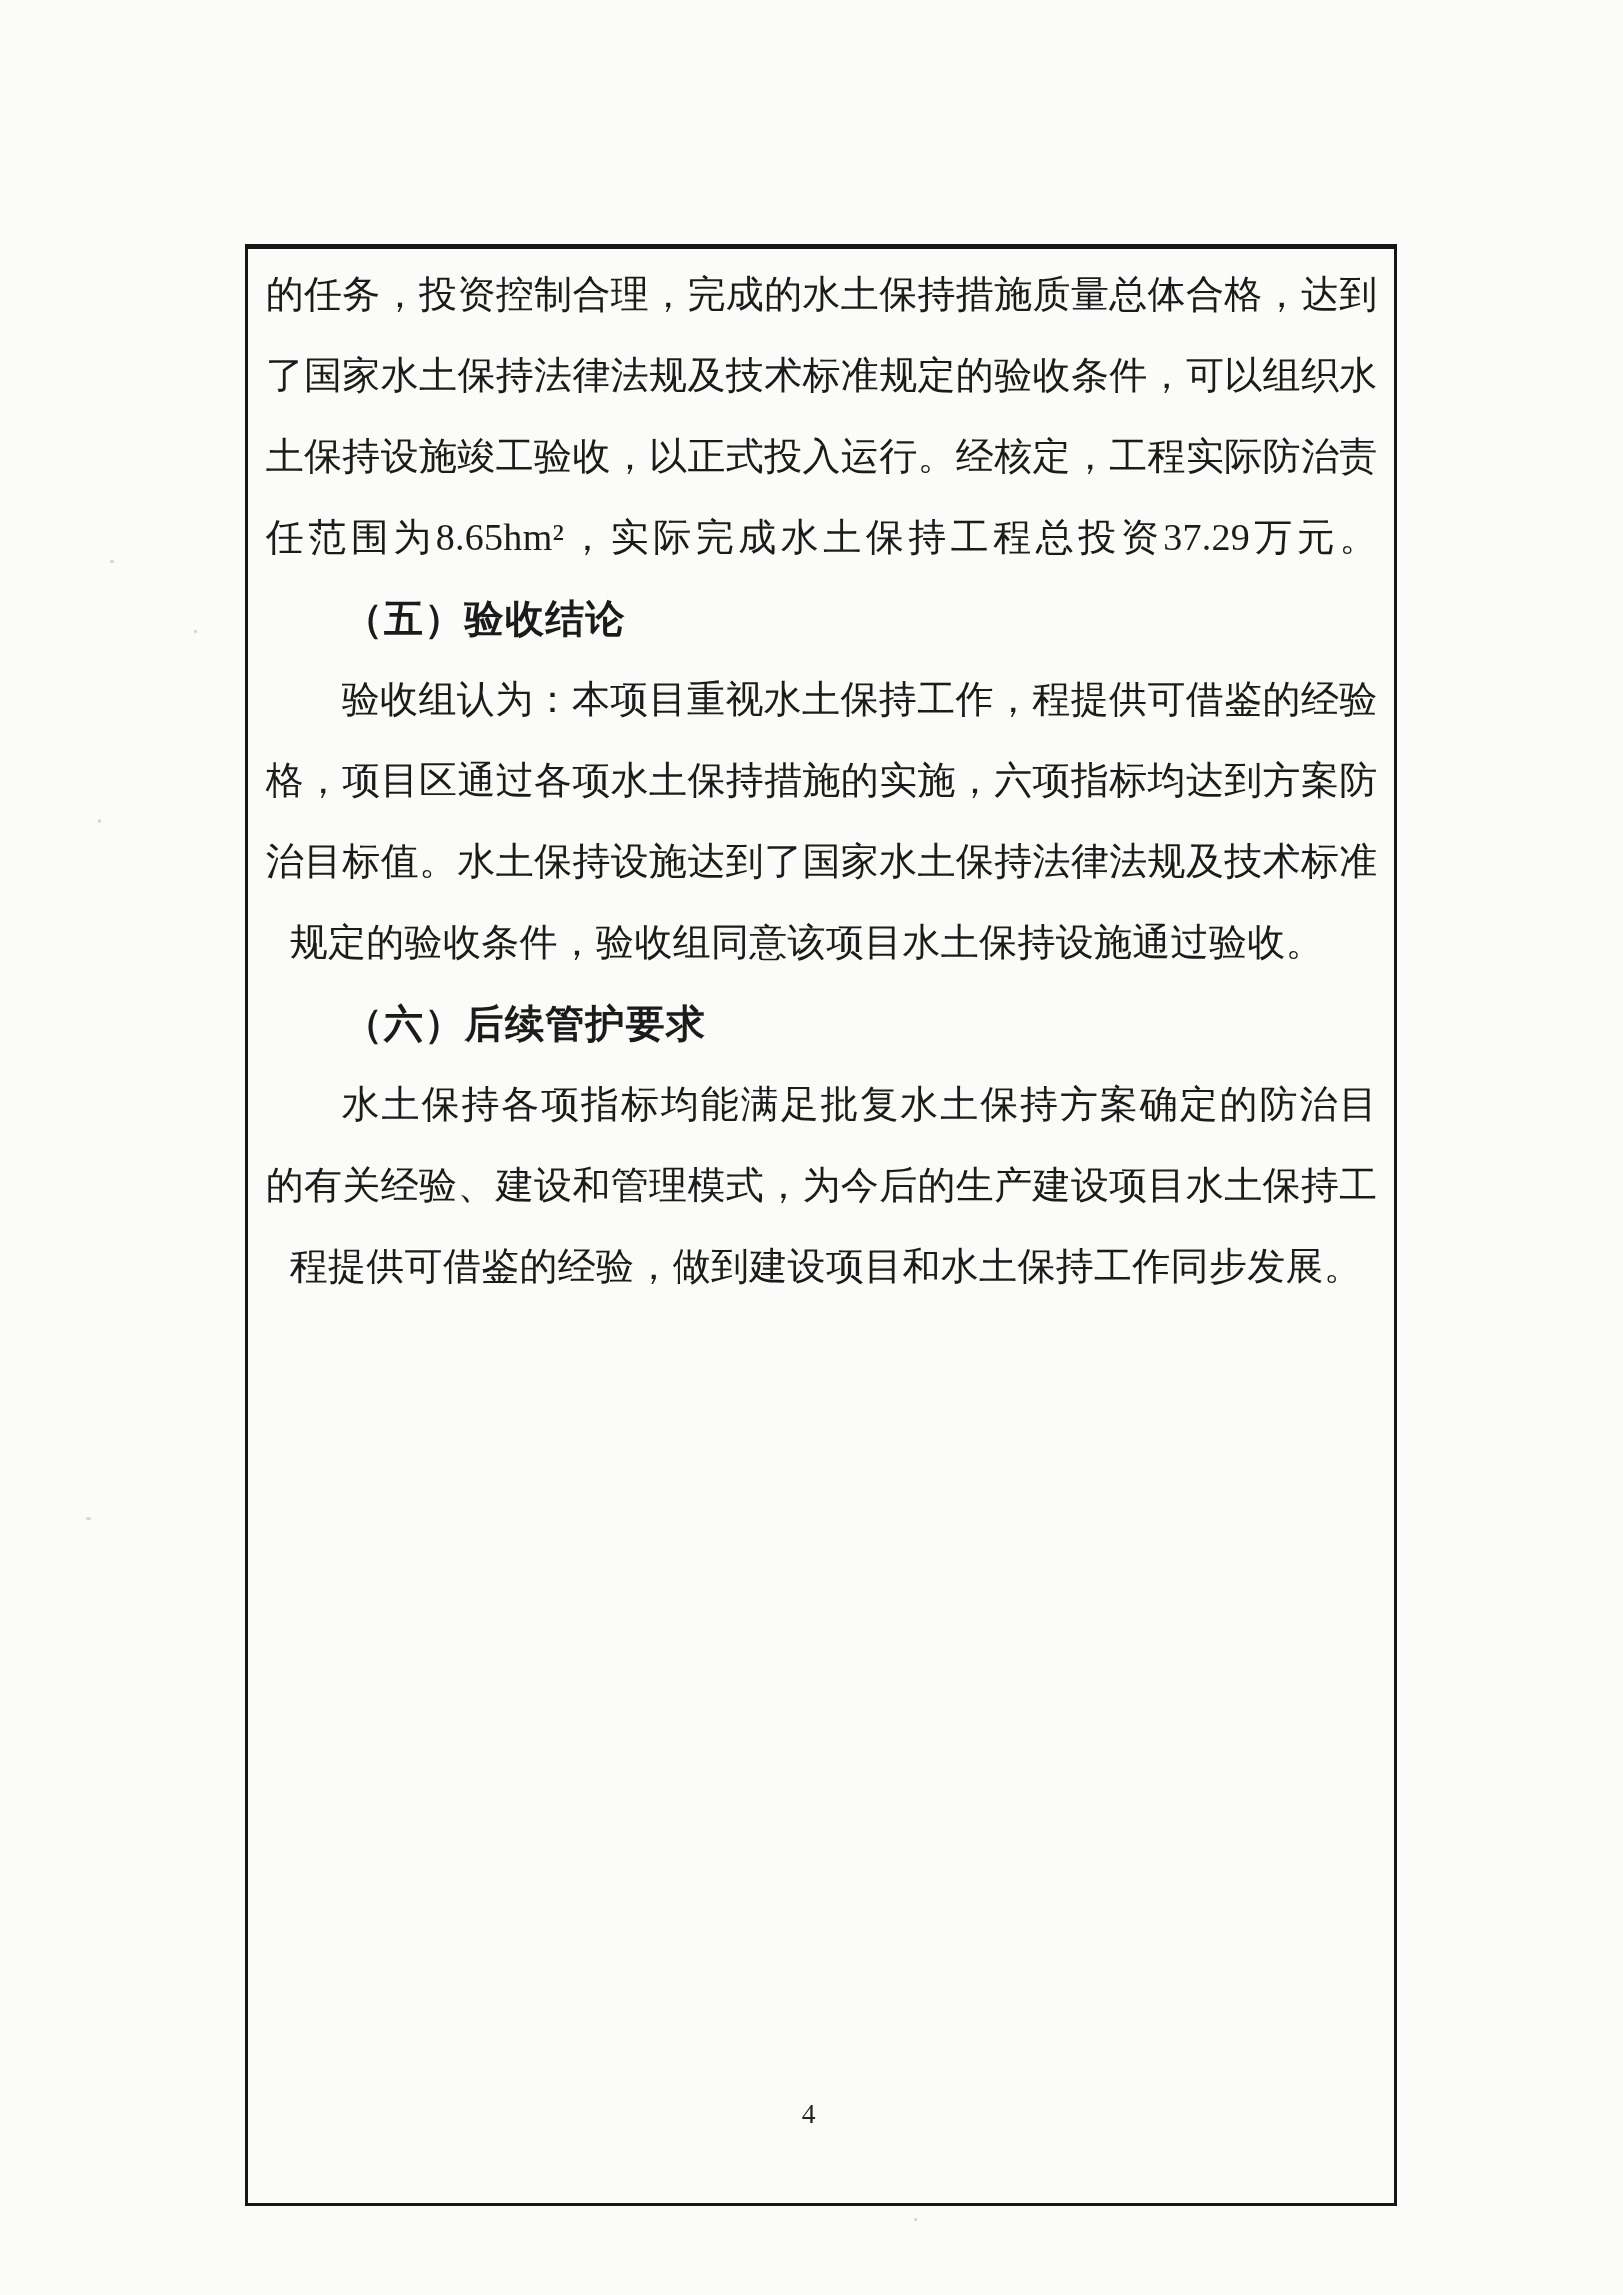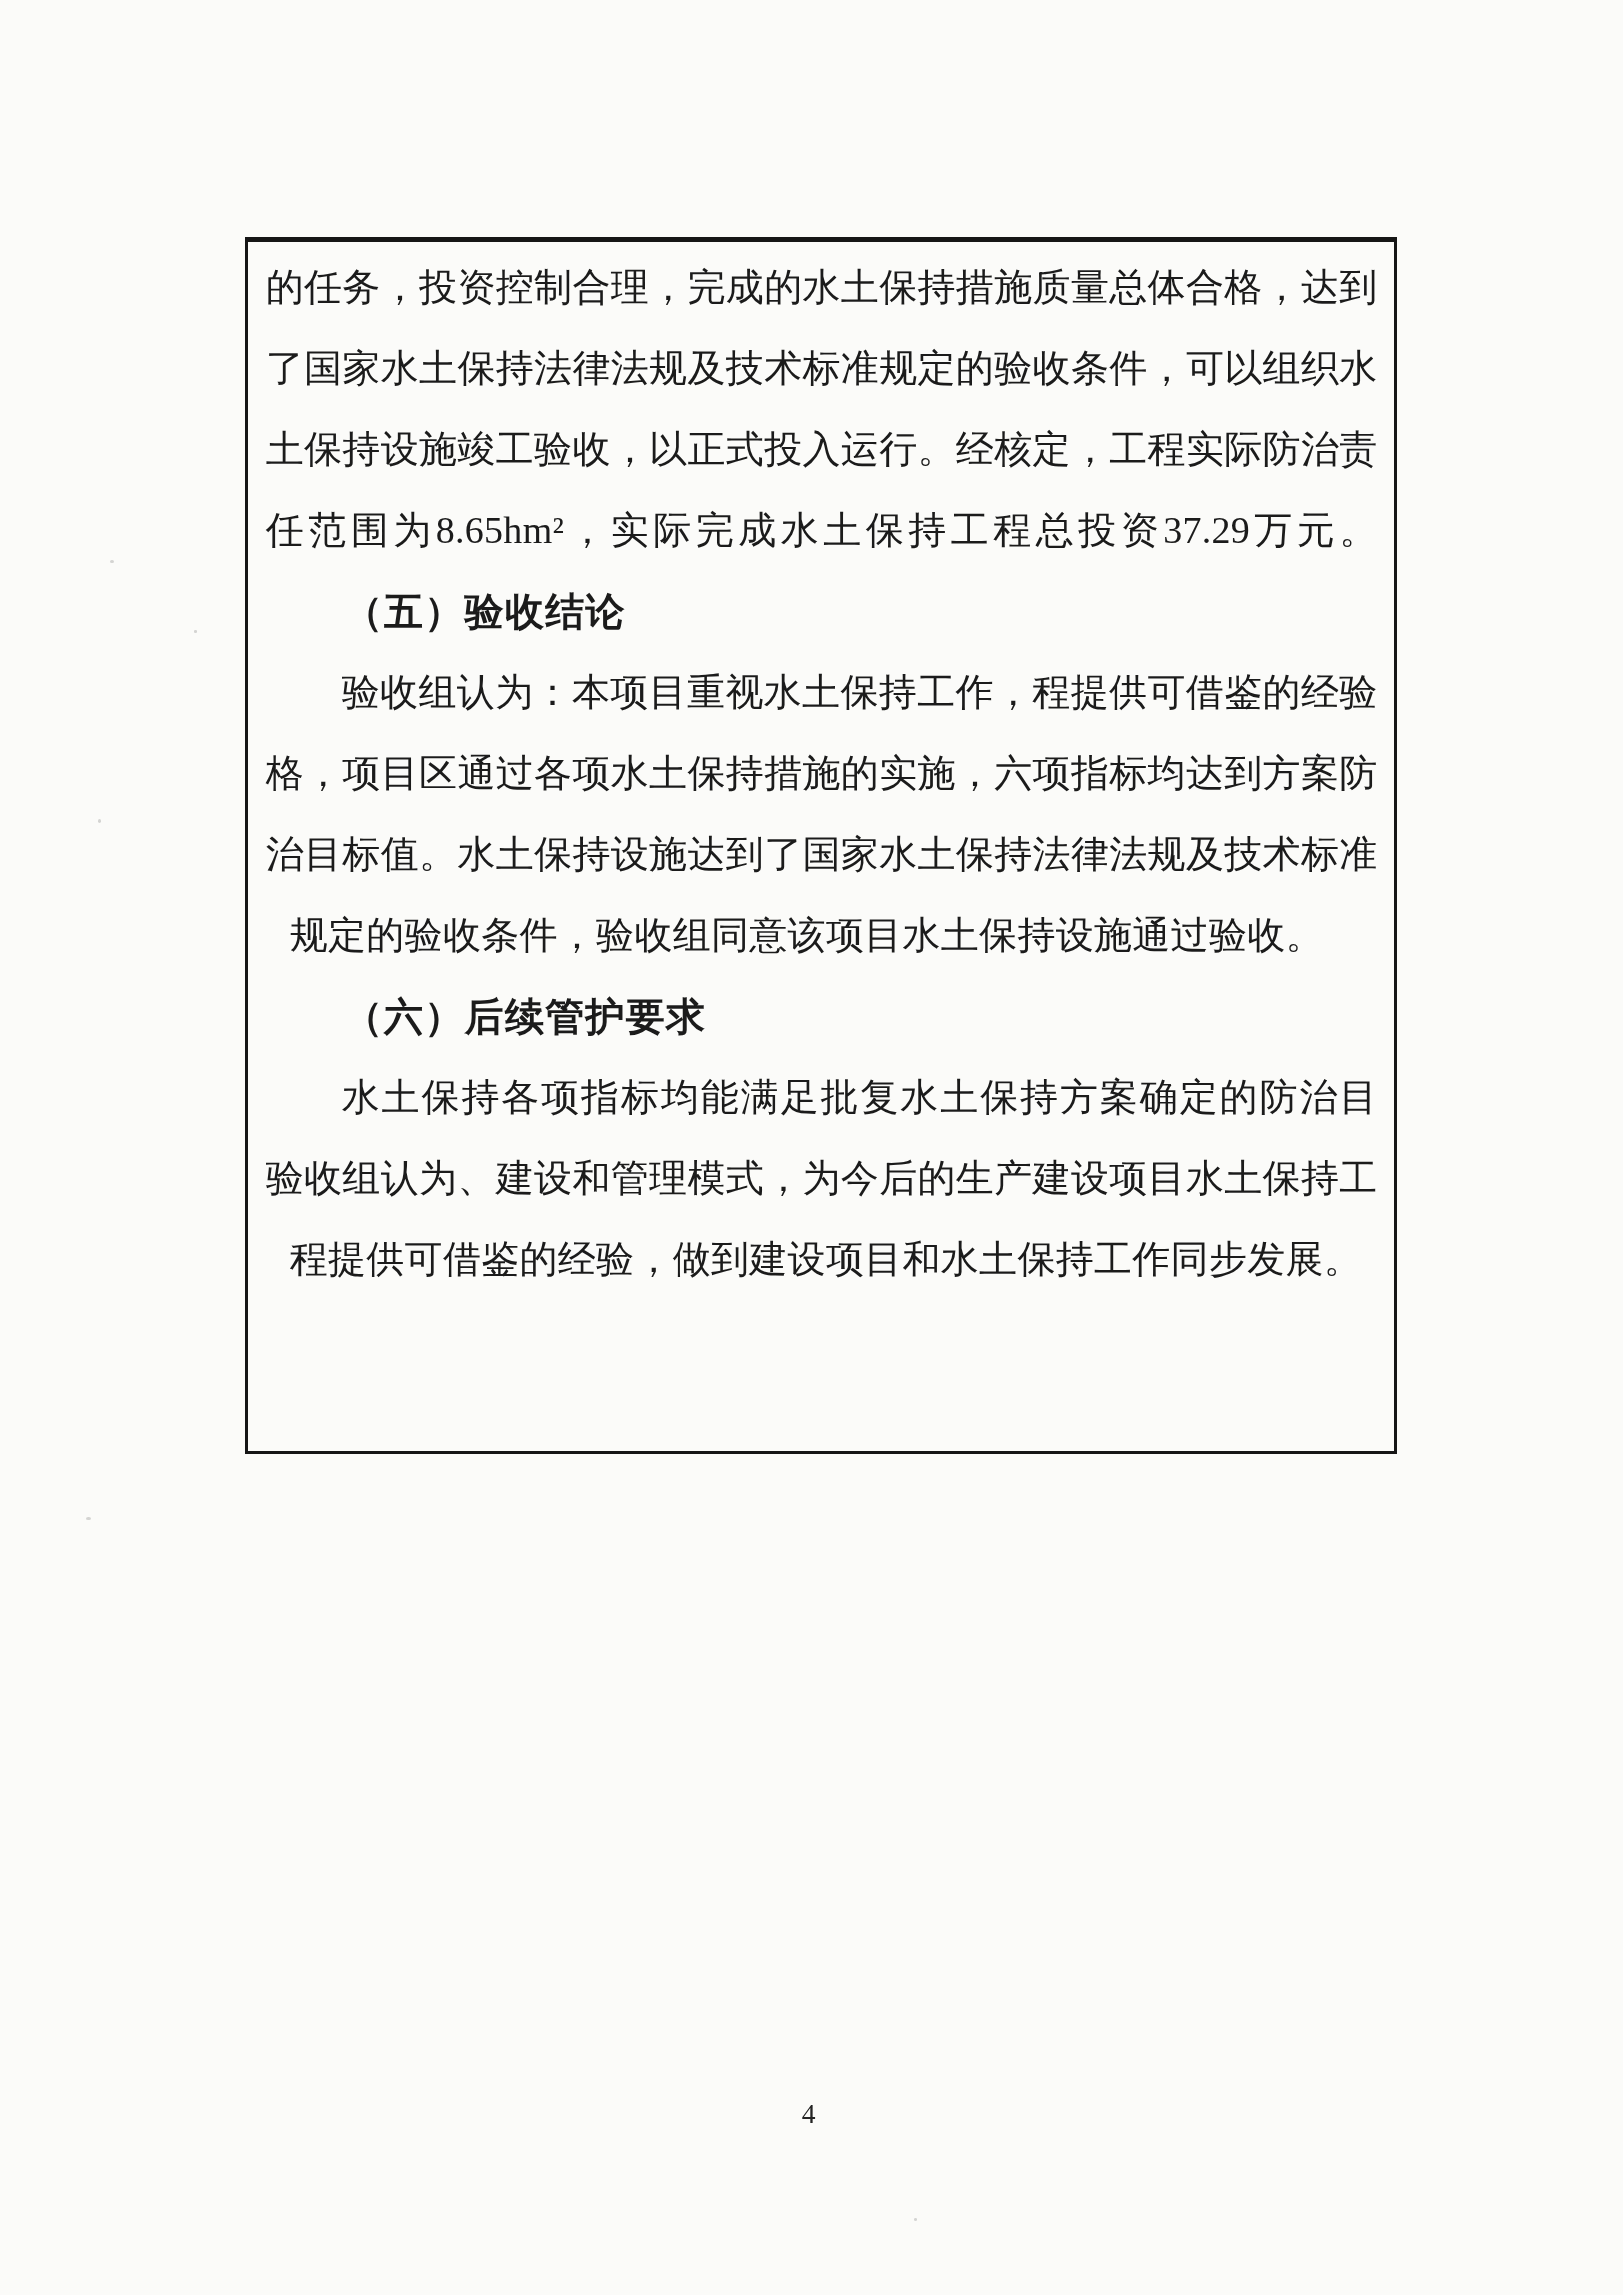--- a/index.html
+++ b/index.html
@@ -16,23 +16,23 @@
     overflow: hidden;
   }
   .page {
     position: absolute;
     inset: 0;
   }
   
   .content-box {
     position: absolute;
     left: 245px;
-    top: 237px;
+    top: 244px;
     width: 1152px;
-    height: 1217px;
+    height: 1962px;
     box-sizing: border-box;
     border: 3.3px solid #161616;
     border-top-width: 5.9px;
     border-bottom-width: 3.9px;
     padding: 5.2px 16.4px 0 17.7px;
     background: transparent;
   }
   .line {
     height: 81px;
     line-height: 81px;
@@ -94,21 +94,21 @@
     <div class="line fill">了国家水土保持法律法规及技术标准规定的验收条件，可以组织水</div>
     <div class="line fill">土保持设施竣工验收，以正式投入运行。经核定，工程实际防治责</div>
     <div class="line fill">任范围为8.65hm²，实际完成水土保持工程总投资37.29万元。</div>
     <div class="line heading">（五）验收结论</div>
     <div class="line fill indent">验收组认为：本项目重视水土保持工作，程提供可借鉴的经验</div>
     <div class="line fill">格，项目区通过各项水土保持措施的实施，六项指标均达到方案防</div>
     <div class="line fill">治目标值。水土保持设施达到了国家水土保持法律法规及技术标准</div>
     <div class="line end">规定的验收条件，验收组同意该项目水土保持设施通过验收。</div>
     <div class="line heading">（六）后续管护要求</div>
     <div class="line fill indent">水土保持各项指标均能满足批复水土保持方案确定的防治目</div>
-    <div class="line fill">验收组认为、建设和管理模式，为今后的生产建设项目水土保持工</div>
+    <div class="line fill">的有关经验、建设和管理模式，为今后的生产建设项目水土保持工</div>
     <div class="line end">程提供可借鉴的经验，做到建设项目和水土保持工作同步发展。</div>
   </div>
 
   <div class="page-number">4</div>
 
   <div class="speckle sp1"></div>
   <div class="speckle sp2"></div>
   <div class="speckle sp3"></div>
   <div class="speckle sp4"></div>
   <div class="speckle sp5"></div>

